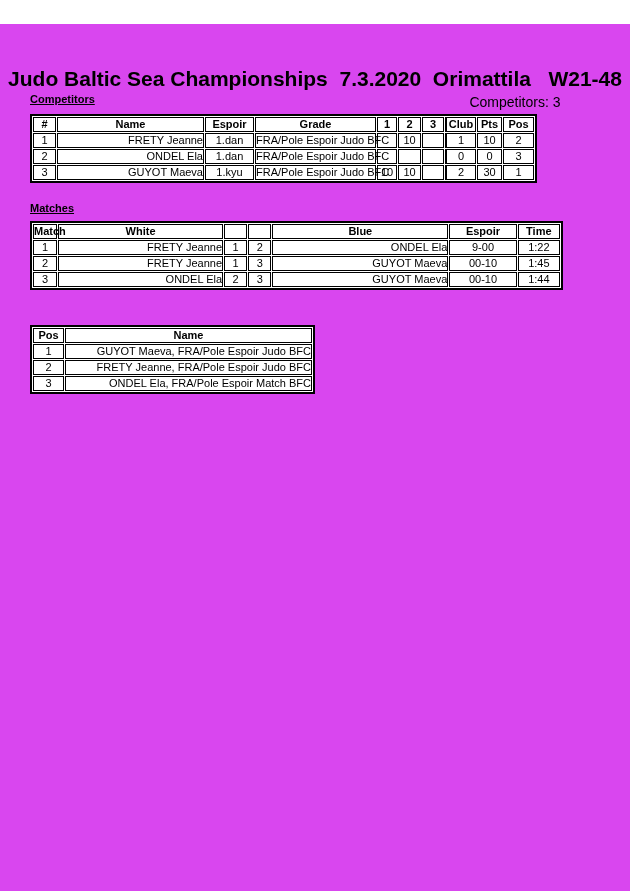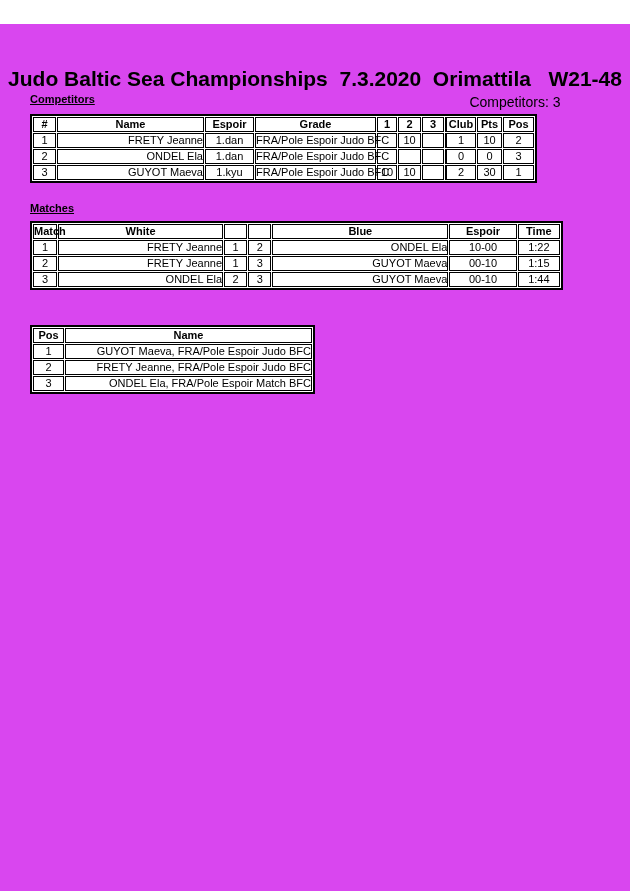--- a/index.html
+++ b/index.html
@@ -123,31 +123,31 @@
       <th>Blue</th>
       <th>Espoir</th>
       <th>Time</th>
     </tr>
     <tr>
       <td class="c">1</td>
       <td class="l">FRETY Jeanne</td>
       <td class="c">1</td>
       <td class="c">2</td>
       <td class="l">ONDEL Ela</td>
-      <td class="c">10-00</td>
+      <td class="c">9-00</td>
       <td class="c">1:22</td>
     </tr>
     <tr>
       <td class="c">2</td>
       <td class="l">FRETY Jeanne</td>
       <td class="c">1</td>
       <td class="c">3</td>
       <td class="l">GUYOT Maeva</td>
       <td class="c">00-10</td>
-      <td class="c">1:15</td>
+      <td class="c">1:45</td>
     </tr>
     <tr>
       <td class="c">3</td>
       <td class="l">ONDEL Ela</td>
       <td class="c">2</td>
       <td class="c">3</td>
       <td class="l">GUYOT Maeva</td>
       <td class="c">00-10</td>
       <td class="c">1:44</td>
     </tr>

